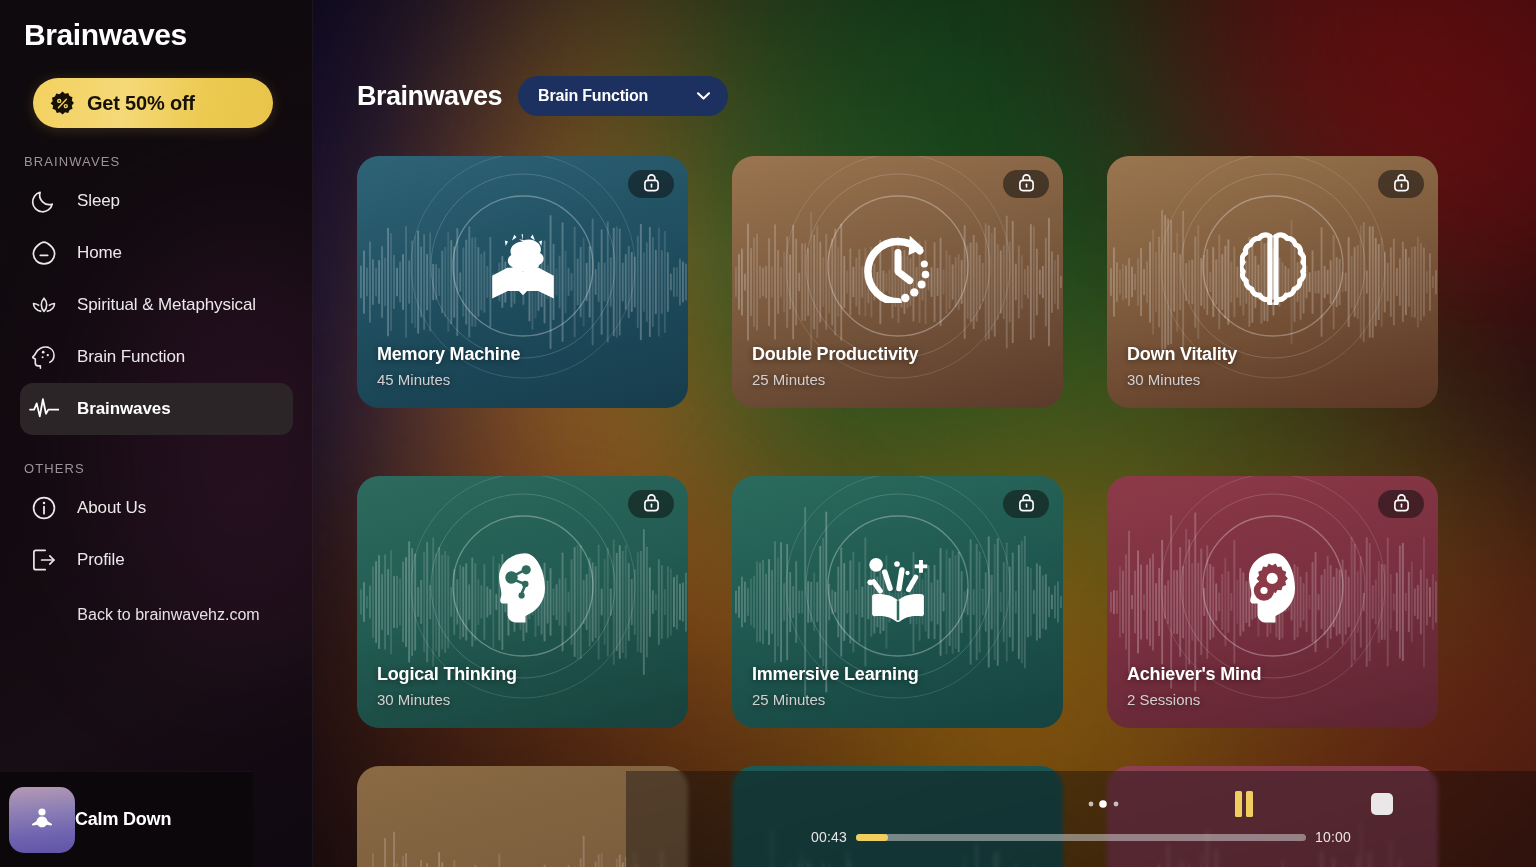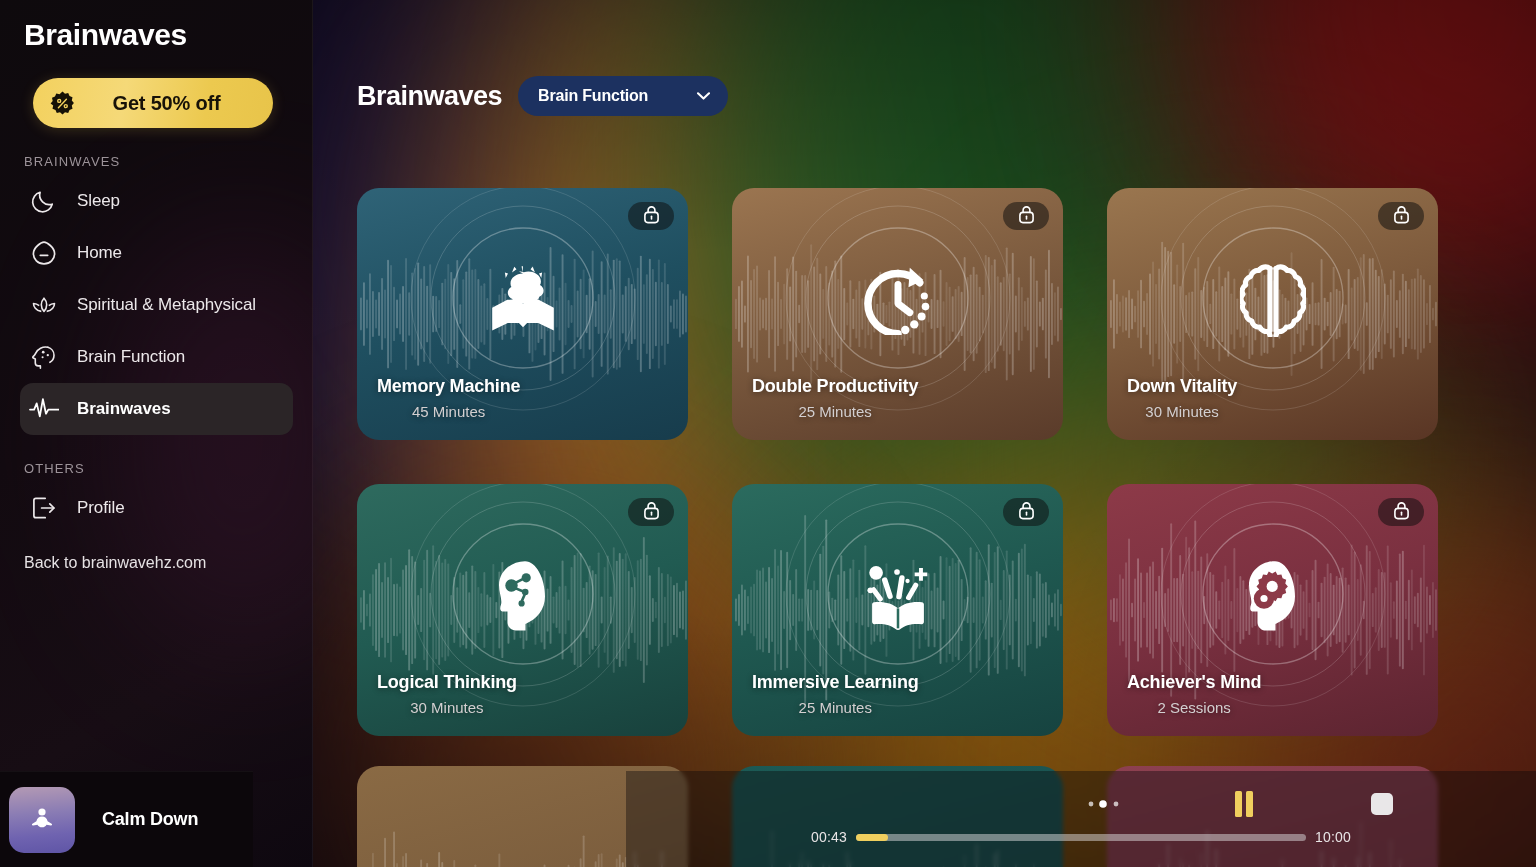--- a/index.html
+++ b/index.html
@@ -54,47 +54,47 @@
     border-radius:25px; padding-left:16px;
     background:linear-gradient(100deg,#f3d15e 0%,#f5d978 38%,#ecc94f 72%,#e8c44a 100%);
     box-shadow:0 2px 14px rgba(240,200,80,.18);
     cursor:pointer;
   }
   .promo-badge{
     width:26px; height:26px; flex:0 0 26px; position:relative;
     display:flex; align-items:center; justify-content:center;
   }
   .promo-txt{ color:#171208; font-size:20px; font-weight:700; letter-spacing:-.2px;
-    flex:1; text-align:center; padding-right:27px; }
+    flex:1; padding-right:27px; }
 
   .sec-label{
     color:#9c9399; font-size:13px; font-weight:500; letter-spacing:1.1px;
     padding:26px 0 6px 24px;
   }
   .sec-label.others{ }
 
   .nav-item{
     display:flex; align-items:center; gap:18px;
     height:52px; margin:0 20px; padding-left:9px;
     border-radius:13px; cursor:pointer;
   }
   .nav-item.active{ background:#2b2527; }
   .nav-ico{ width:30px; height:30px; flex:0 0 30px; display:flex; align-items:center; justify-content:center; }
   .nav-ico svg{ display:block; }
   .nav-lbl{ color:#ece8ea; font-size:17px; font-weight:400; letter-spacing:-.1px; }
   .nav-item.active .nav-lbl{ font-weight:700; color:#fff; }
 
   .back-link{
-    color:#e6e2e4; font-size:16px; padding:20px 0 0 24px; cursor:pointer;
+    color:#e6e2e4; font-size:16px; padding:20px 0 0 24px; cursor:pointer;text-align:center;
   }
 
   
   .np{
     position:absolute; left:0; bottom:0; width:253px; height:96px;
-    background:#0c070b; display:flex; align-items:center; gap:27px; padding-left:9px;
+    background:#0c070b; display:flex; align-items:center; gap:0; padding-left:9px;
     border-top:1px solid rgba(255,255,255,.04); z-index:25;
   }
   .np-thumb{
     width:66px; height:66px; border-radius:15px; position:relative; overflow:hidden;
     background:linear-gradient(175deg,#b49ab4 0%,#8a7cb4 40%,#6f63b0 72%,#5f55a6 100%);
     display:flex; align-items:center; justify-content:center;
     flex:0 0 66px;
   }
   .np-title{ color:#fff; font-size:18px; font-weight:700; letter-spacing:-.2px; }
 
@@ -105,22 +105,22 @@
   .head-title{ color:#fff; font-size:27px; font-weight:700; letter-spacing:-.5px; }
   .filter{
     display:flex; align-items:center; gap:10px;
     height:40px; padding:0 18px 0 20px; border-radius:20px;
     background:#1c3160; cursor:pointer;
   }
   .filter-lbl{ color:#fff; font-size:16px; font-weight:700; letter-spacing:-.2px; }
   .filter-caret{ width:14px; height:14px; display:flex; align-items:center; justify-content:center; margin-left:38px;}
 
   .grid{
-    position:absolute; left:44px; top:188px;
-    display:grid; grid-template-columns:repeat(3,331px); gap:44px 44px;
+    position:absolute; left:44px; top:156px;
+    display:grid; grid-template-columns:repeat(3,331px); gap:68px 44px;
   }
   .card{
     position:relative; width:331px; height:252px; border-radius:22px;
     overflow:hidden; cursor:pointer;
   }
   .card-bgwrap{ position:absolute; inset:0; }
   .card-grad{ position:absolute; inset:0; }
   .wave{ position:absolute; left:0; top:50%; transform:translateY(-50%); width:100%; height:200px; opacity:.30; }
   .rings{ position:absolute; left:50%; top:112px; transform:translate(-50%,-50%); }
   .card-ico{
@@ -129,21 +129,21 @@
   }
   .lock{
     position:absolute; right:14px; top:14px;
     width:46px; height:28px; border-radius:14px;
     background:rgba(14,14,14,.52);
     display:flex; align-items:center; justify-content:center;
   }
   .card-meta{ position:absolute; left:20px; bottom:20px; }
   .card-name{ color:#fff; font-size:18px; font-weight:700; letter-spacing:-.2px; margin-bottom:6px;
     text-shadow:0 1px 6px rgba(0,0,0,.45); }
-  .card-sub{ color:#d3cfd0; font-size:15px; font-weight:400; text-shadow:0 1px 6px rgba(0,0,0,.45);text-align:center; }
+  .card-sub{ color:#d3cfd0; font-size:15px; font-weight:400; text-shadow:0 1px 6px rgba(0,0,0,.45); }
 
   .card.peek{ height:252px; }
   .peekrow{ position:absolute; left:44px; top:766px; display:grid; grid-template-columns:repeat(3,331px); gap:44px; }
 
   
   .player{
     position:absolute; left:313px; bottom:0; width:1223px; height:96px; z-index:30;
     background:rgba(10,7,9,.40);
     backdrop-filter:blur(2px);
   }
@@ -1518,20 +1518,30 @@
               </svg>
             </span>
             <span class="nav-lbl">Brainwaves</span>
           </div>
         </div>
 
       <div class="sec-label others">OTHERS</div>
       <div id="otherlist">
           <div class="nav-item">
             <span class="nav-ico">
+              <svg width="26" height="26" viewBox="0 0 26 26">
+                <circle cx="13" cy="13" r="10.4" fill="none" stroke="#ece8ea" stroke-width="1.7"></circle>
+                <circle cx="13" cy="7.9" r="1.25" fill="#ece8ea"></circle>
+                <path d="M13 11.6v7.1" stroke="#ece8ea" stroke-width="1.8" stroke-linecap="round"></path>
+              </svg>
+            </span>
+            <span class="nav-lbl">About Us</span>
+          </div>
+          <div class="nav-item">
+            <span class="nav-ico">
               <svg width="26" height="24" viewBox="0 0 26 24">
                 <path d="M14.2 2.3H4.9c-1.1 0-2 .9-2 2v15.4c0 1.1.9 2 2 2h9.3" fill="none" stroke="#ece8ea" stroke-width="1.7" stroke-linecap="round" stroke-linejoin="round"></path>
                 <path d="M10.6 12h12.1" stroke="#ece8ea" stroke-width="1.7" stroke-linecap="round"></path>
                 <path d="M18.8 7.8L23 12l-4.2 4.2" fill="none" stroke="#ece8ea" stroke-width="1.7" stroke-linecap="round" stroke-linejoin="round"></path>
               </svg>
             </span>
             <span class="nav-lbl">Profile</span>
           </div>
         </div>
 

